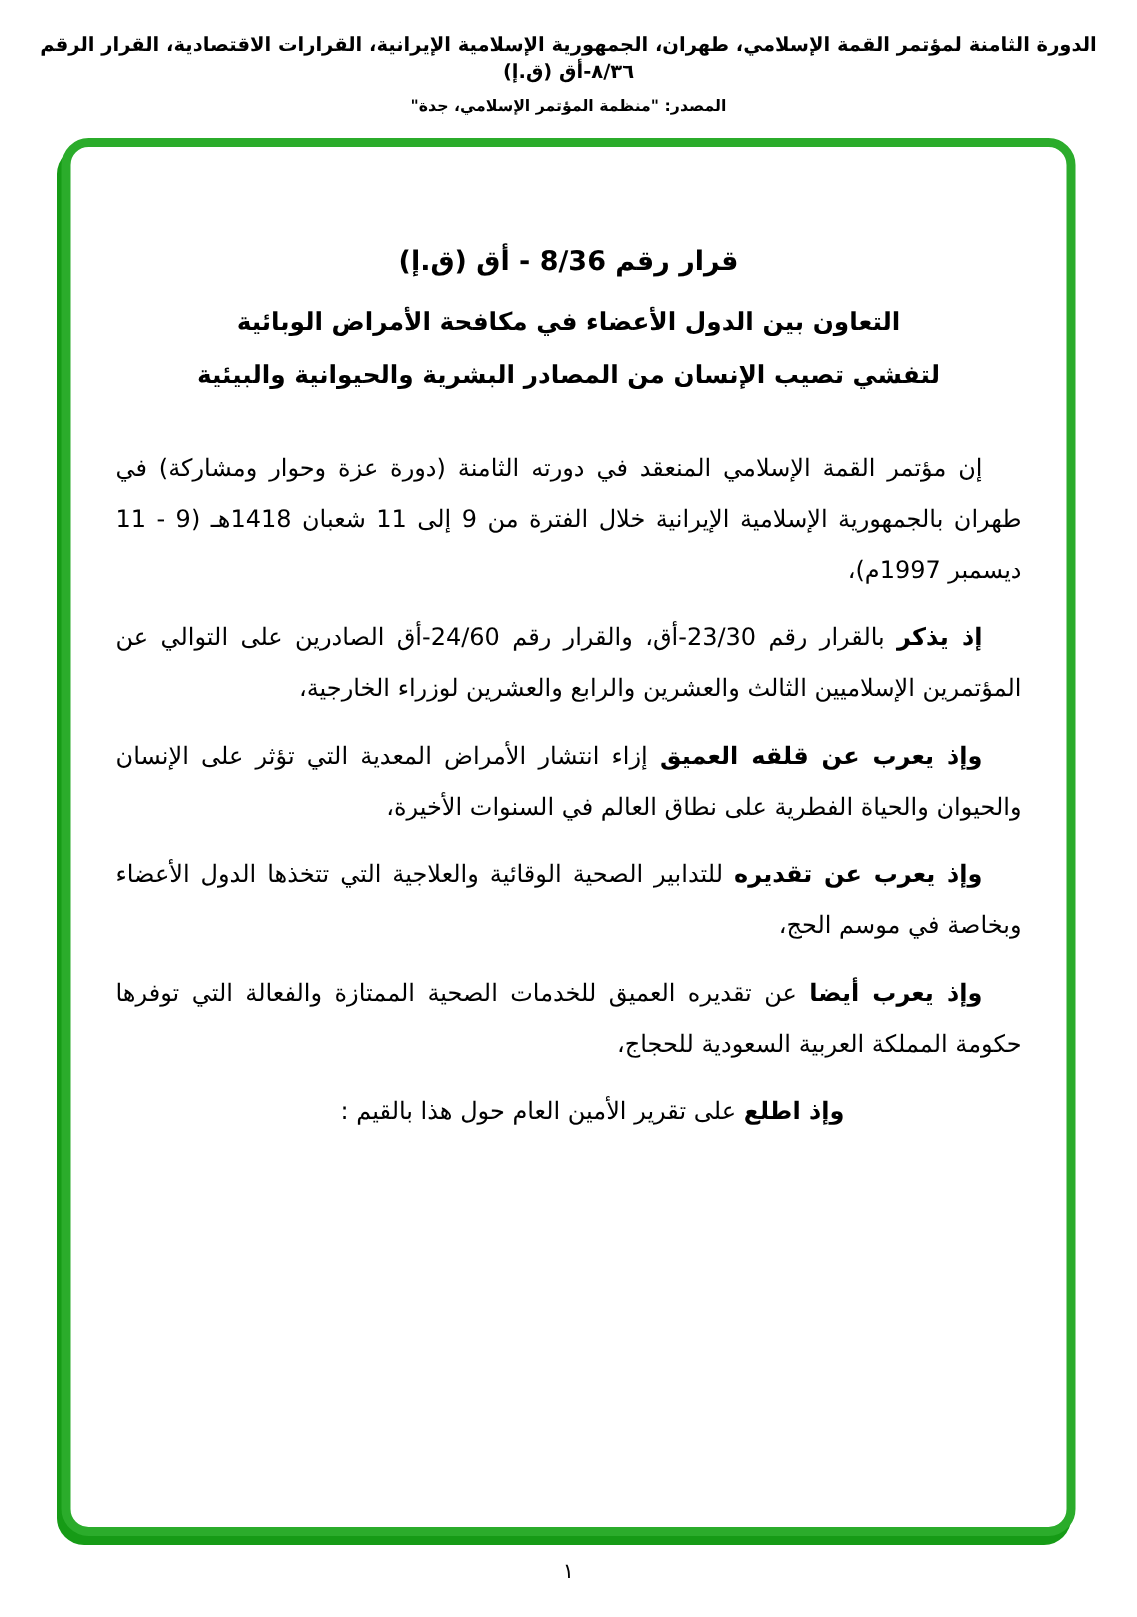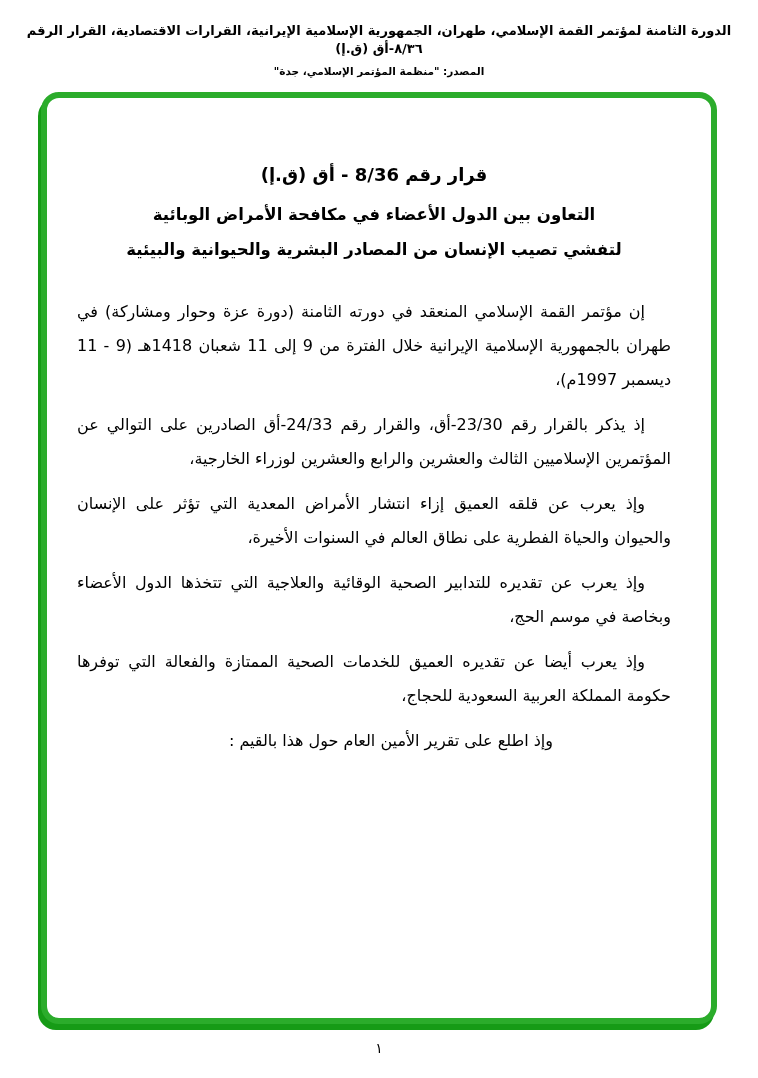--- a/index.html
+++ b/index.html
@@ -39,21 +39,21 @@
     width:676px;
     height:932px;
     border:6px solid var(--green);
     border-radius:18px;
     box-shadow:-3px 6px 0 var(--green-shadow);
     background:var(--paper);
   }
   .content{
     position:absolute;
     inset:0;
-    padding:60px 40px 0 30px;
+    padding:60px 30px 0 30px;
     direction:rtl;
   }
   .title-block{
     text-align:center;
     font-weight:bold;
   }
   .title-line1{font-size:18px;line-height:34px;margin-bottom:5px;}
   .title-line2{font-size:15px;line-height:30px;margin-bottom:7px;letter-spacing:1px;}
   .title-line3{font-size:16.5px;line-height:35px;}
   .title-line4{font-size:16.5px;line-height:35px;}
@@ -63,21 +63,21 @@
     line-height:34px;
     text-align:justify;
   }
   .para{
     margin:0 0 11px 0;
     text-indent:26px;
   }
   .para:last-child{
     text-indent:118px;
   }
-  .lead{font-weight:normal;}
+  .lead{font-weight:bold;}
   .page-number{
     position:absolute;
     left:0;right:0;
     top:1040px;
     text-align:center;
     font-size:14px;
   }
 </style>
 </head>
 <body>
@@ -90,21 +90,21 @@
 <div class="frame">
   <div class="content">
     <div class="title-block">
       <div class="title-line1">قرار رقم 8/36 - أق (ق.إ)</div>
       <div class="title-line3">التعاون بين الدول الأعضاء في مكافحة الأمراض الوبائية</div>
       <div class="title-line4">لتفشي تصيب الإنسان من المصادر البشرية والحيوانية والبيئية</div>
     </div>
     <div class="doc-body" id="paragraphs">
   <p class="para"><span class="rest">إن مؤتمر القمة الإسلامي المنعقد في دورته الثامنة (دورة عزة وحوار ومشاركة) في طهران بالجمهورية الإسلامية الإيرانية خلال الفترة من 9 إلى 11 شعبان 1418هـ (9 - 11 ديسمبر 1997م)،</span></p>
 
-  <p class="para"><b class="lead">إذ يذكر</b><span class="rest"> بالقرار رقم 23/30-أق، والقرار رقم 24/33-أق الصادرين على التوالي عن المؤتمرين الإسلاميين الثالث والعشرين والرابع والعشرين لوزراء الخارجية،</span></p>
+  <p class="para"><b class="lead">إذ يذكر</b><span class="rest"> بالقرار رقم 23/30-أق، والقرار رقم 24/60-أق الصادرين على التوالي عن المؤتمرين الإسلاميين الثالث والعشرين والرابع والعشرين لوزراء الخارجية،</span></p>
 
   <p class="para"><b class="lead">وإذ يعرب عن قلقه العميق</b><span class="rest"> إزاء انتشار الأمراض المعدية التي تؤثر على الإنسان والحيوان والحياة الفطرية على نطاق العالم في السنوات الأخيرة،</span></p>
 
 
 
   <p class="para"><b class="lead">وإذ يعرب عن تقديره</b><span class="rest"> للتدابير الصحية الوقائية والعلاجية التي تتخذها الدول الأعضاء وبخاصة في موسم الحج،</span></p>
 
   <p class="para"><b class="lead">وإذ يعرب أيضا</b><span class="rest"> عن تقديره العميق للخدمات الصحية الممتازة والفعالة التي توفرها حكومة المملكة العربية السعودية للحجاج،</span></p>
 
   <p class="para"><b class="lead">وإذ اطلع</b><span class="rest"> على تقرير الأمين العام حول هذا بالقيم :</span></p>

